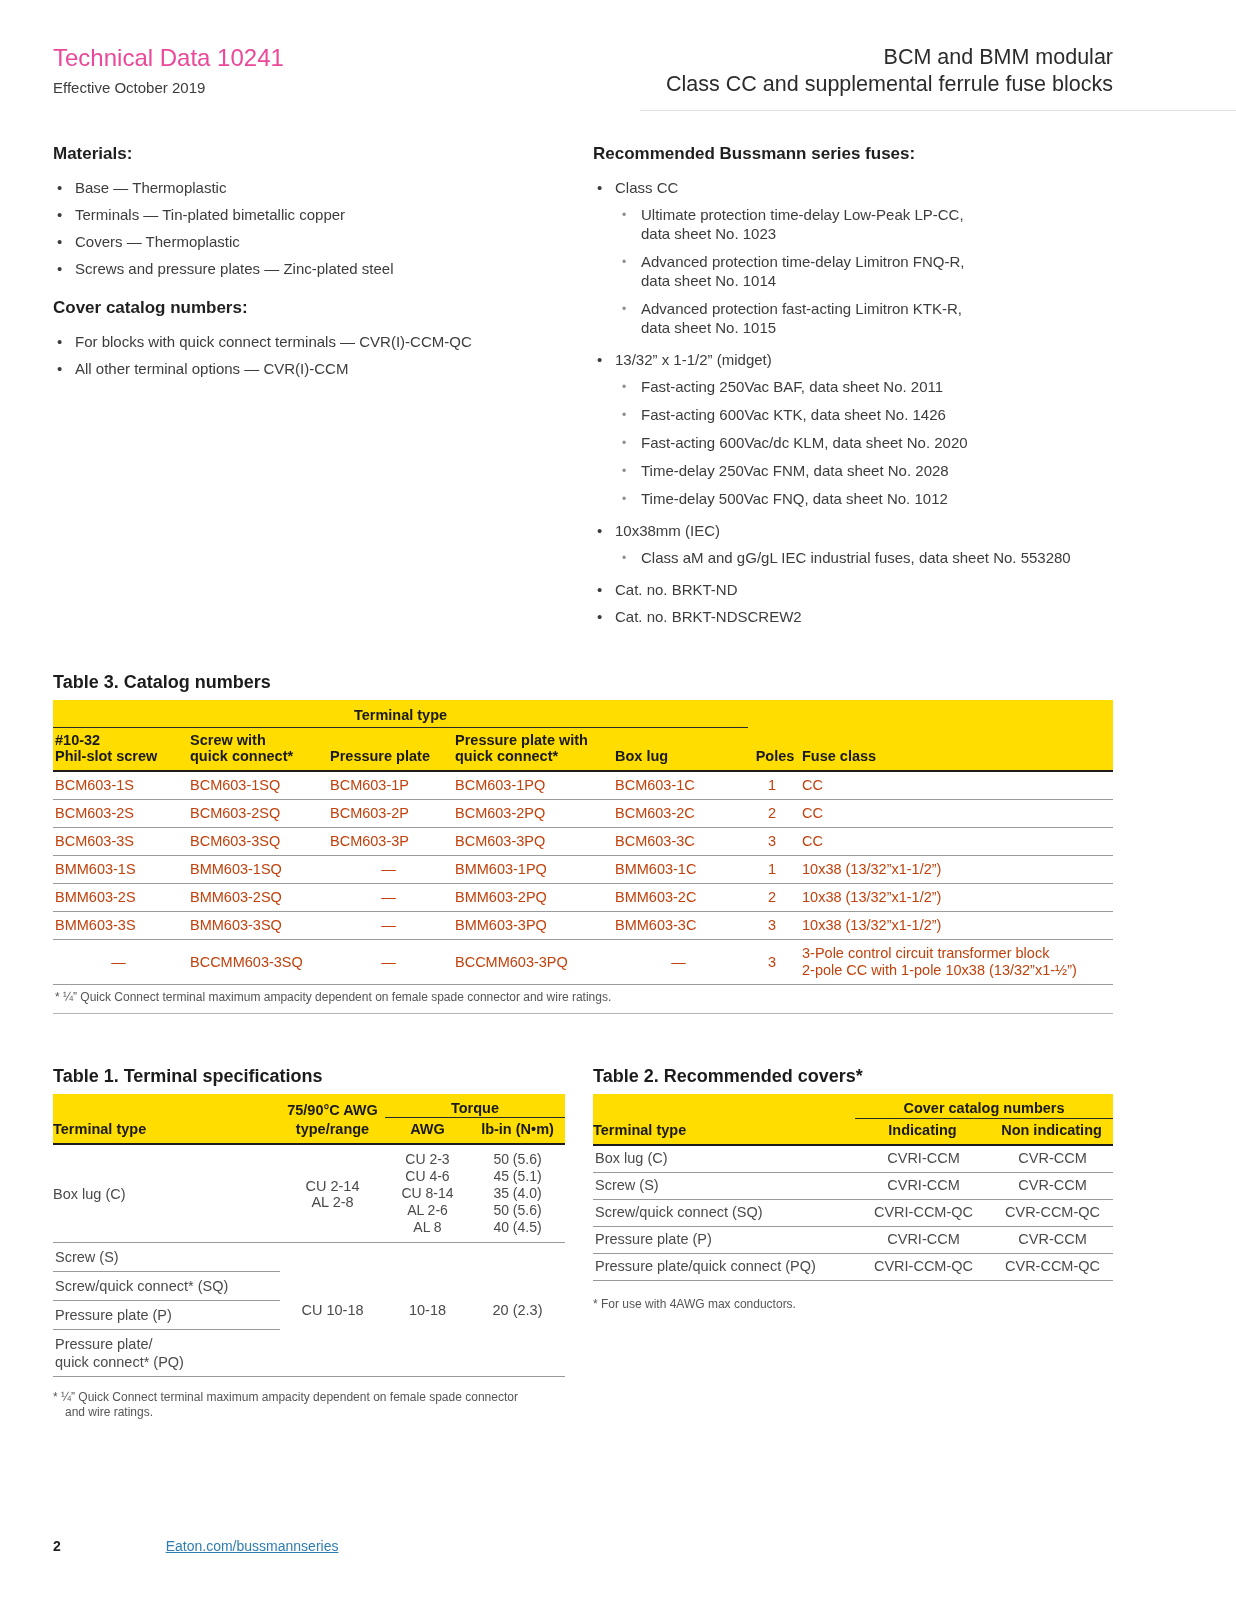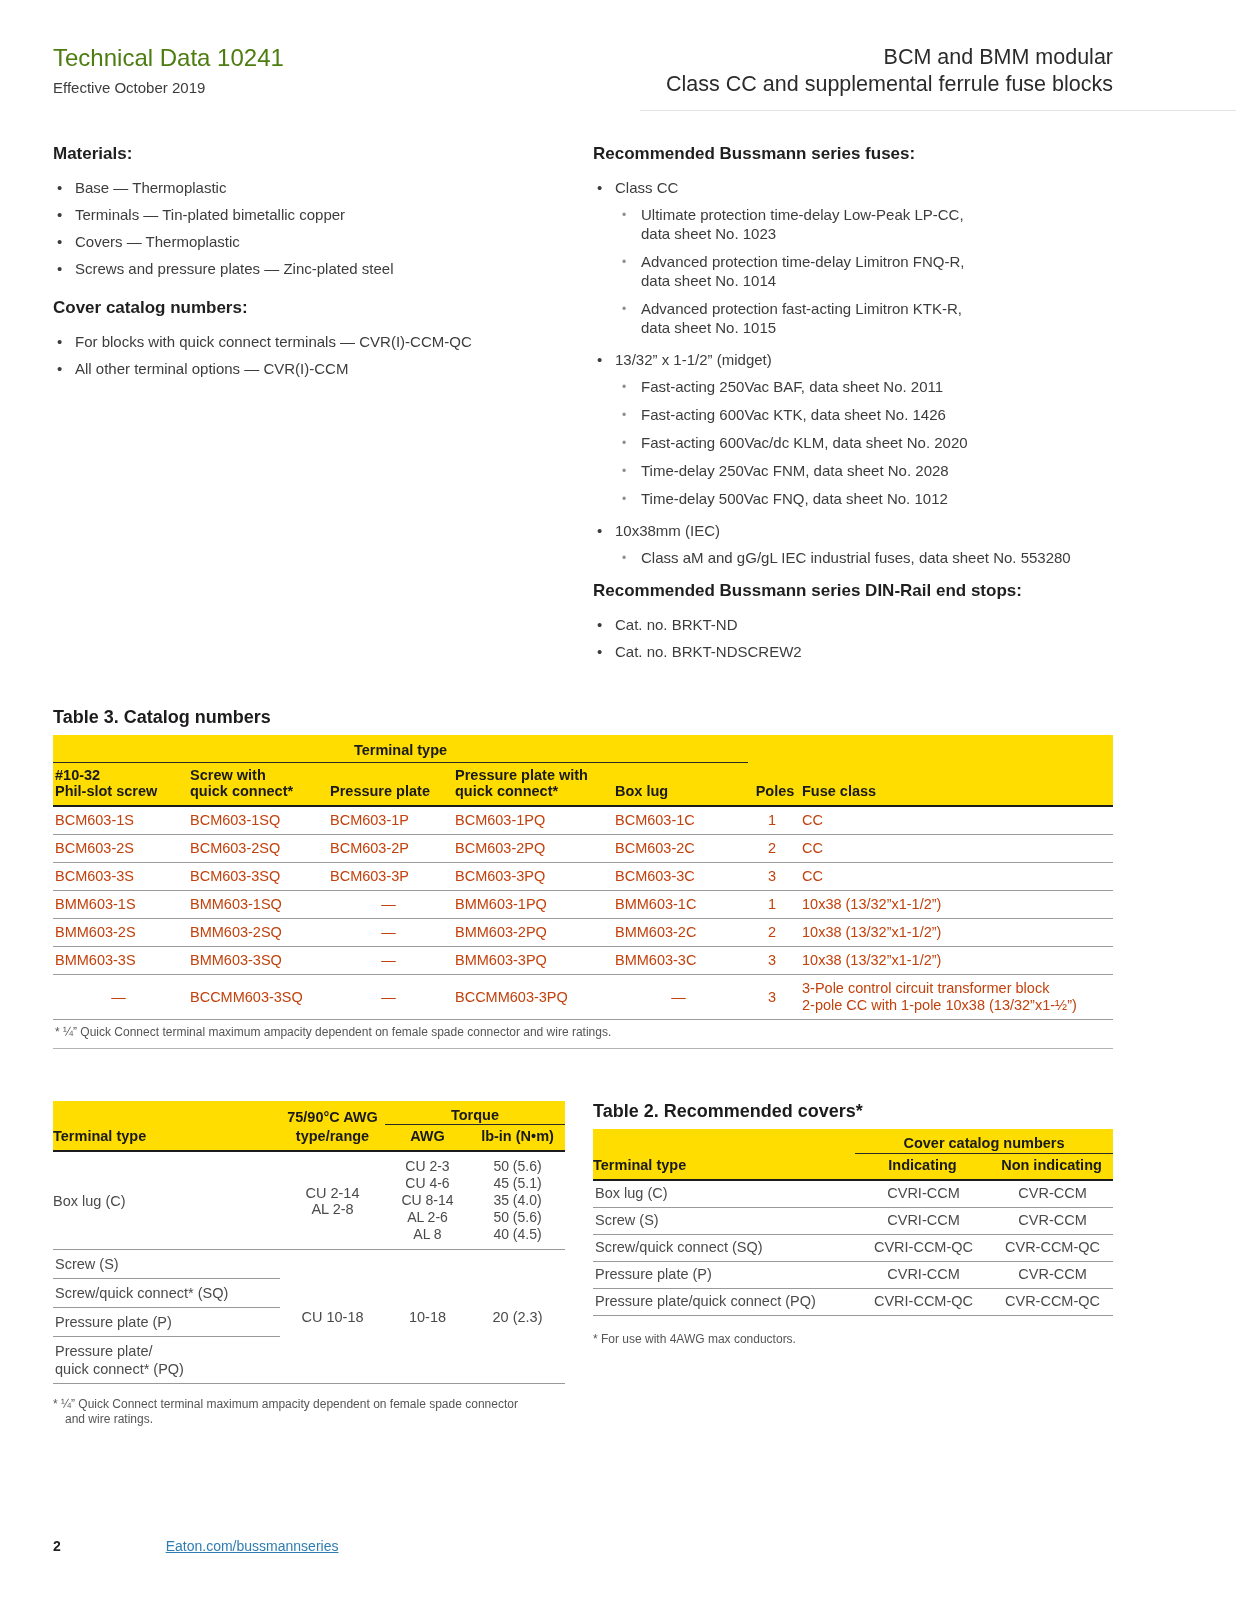--- a/index.html
+++ b/index.html
@@ -9,21 +9,21 @@
     width: 1236px; height: 1600px;
     background: #ffffff;
     font-family: "Liberation Sans", "DejaVu Sans", sans-serif;
     color: #3c3c3c;
     overflow: hidden;
   }
   .content { padding: 44px 123px 0 53px; }
 
   
   .hdr { display:flex; justify-content:space-between; align-items:flex-start; }
-  .doc-title { font-size:24px; line-height:28px; color:#4d7c0f; }
+  .doc-title { font-size:24px; line-height:28px; color:#ec4899; }
   .doc-sub { font-size:15px; margin-top:7px; color:#3c3c3c; }
   .hdr-right { text-align:right; font-size:21.5px; line-height:27px; color:#2b2b2b; }
   .hdr-rule { position:absolute; top:110px; left:640px; right:0; height:1px; background:#e2e2e2; }
 
   
   .cols-top { display:flex; margin-top:46px; }
   .col-left { width:540px; flex:0 0 540px; }
   .col-right { flex:1; }
   h3.sec { font-size:17px; font-weight:bold; color:#1f1f1f; margin:0 0 10px 0; line-height:20px; }
   h3.sec.mt { margin-top:14px; }
@@ -147,21 +147,20 @@
           <li><span class="pre">Fast-acting 600Vac/dc KLM, data sheet No. 2020</span></li>
           <li><span class="pre">Time-delay 250Vac FNM, data sheet No. 2028</span></li>
           <li><span class="pre">Time-delay 500Vac FNQ, data sheet No. 1012</span></li>
         </ul>
         <ul class="bullets" style="margin-bottom:0;">
           <li><span>10x38mm (IEC)</span></li>
         </ul>
         <ul class="fuse-sub">
           <li><span class="pre">Class aM and gG/gL IEC industrial fuses, data sheet No. 553280</span></li>
         </ul>
-        <h3 class="sec mt">Recommended Bussmann series DIN-Rail end stops:</h3>
         <ul class="bullets">
           <li><span>Cat. no. BRKT-ND</span></li>
           <li><span>Cat. no. BRKT-NDSCREW2</span></li>
         </ul>
       </div>
     </div>
 
     <div class="t3-wrap">
       <div class="tbl-title">Table 3. Catalog numbers</div>
       <table class="t3">
@@ -258,20 +257,21 @@
 2-pole CC with 1-pole 10x38 (13/32”x1-½”)</td>
           </tr>
         </tbody>
       </table>
       <div class="footnote t3-footnote">* ¼” Quick Connect terminal maximum ampacity dependent on female spade connector and wire ratings.</div>
     </div>
 
     <div class="cols-bottom">
 
       <div class="col-t1">
+        <div class="tbl-title">Table 1. Terminal specifications</div>
         <table class="t1">
           <colgroup>
             <col style="width:227px">
               <col style="width:105px">
               <col style="width:85px">
               <col style="width:95px">
           </colgroup>
           <thead>
             <tr>
               <th class="blank"></th>

